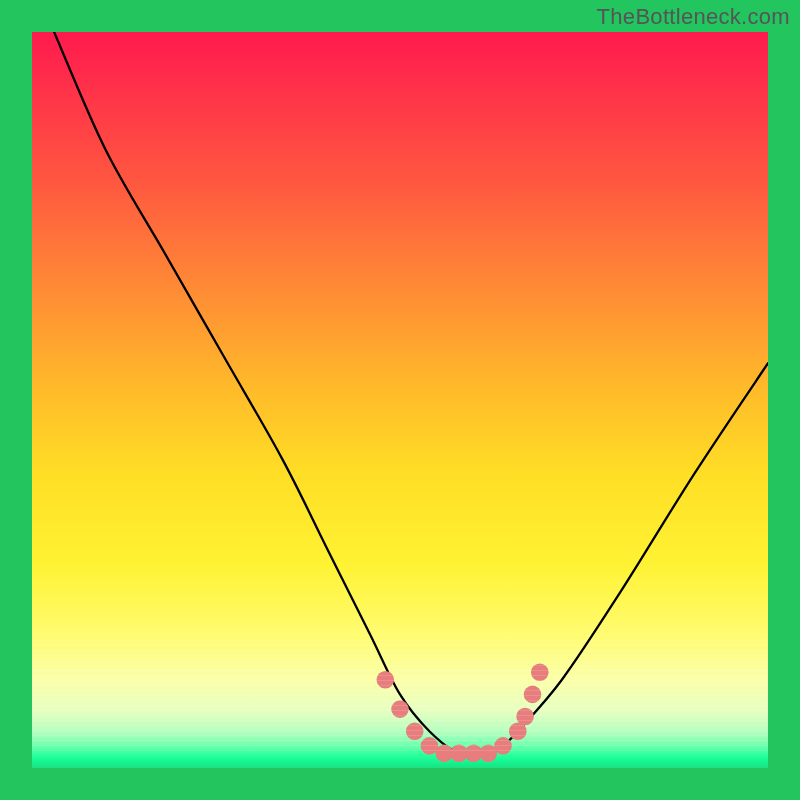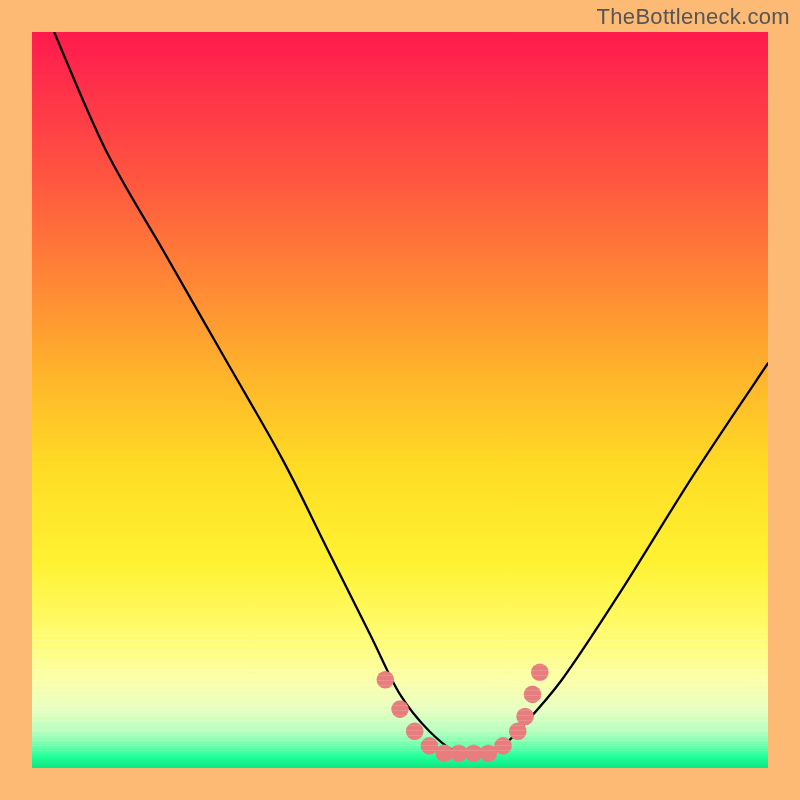--- a/index.html
+++ b/index.html
@@ -8,21 +8,21 @@
     width: 800px;
     height: 800px;
     overflow: hidden;
     background: #000;
     font-family: Arial, Helvetica, sans-serif;
   }
   .frame {
     position: relative;
     width: 800px;
     height: 800px;
-    background: #fdba74;
+    background: #22c55e;
   }
   
   .watermark {
     position: absolute;
     top: 4px;
     right: 10px;
     color: #555558;
     font-size: 22px;
     font-weight: 500;
     letter-spacing: 0.3px;

